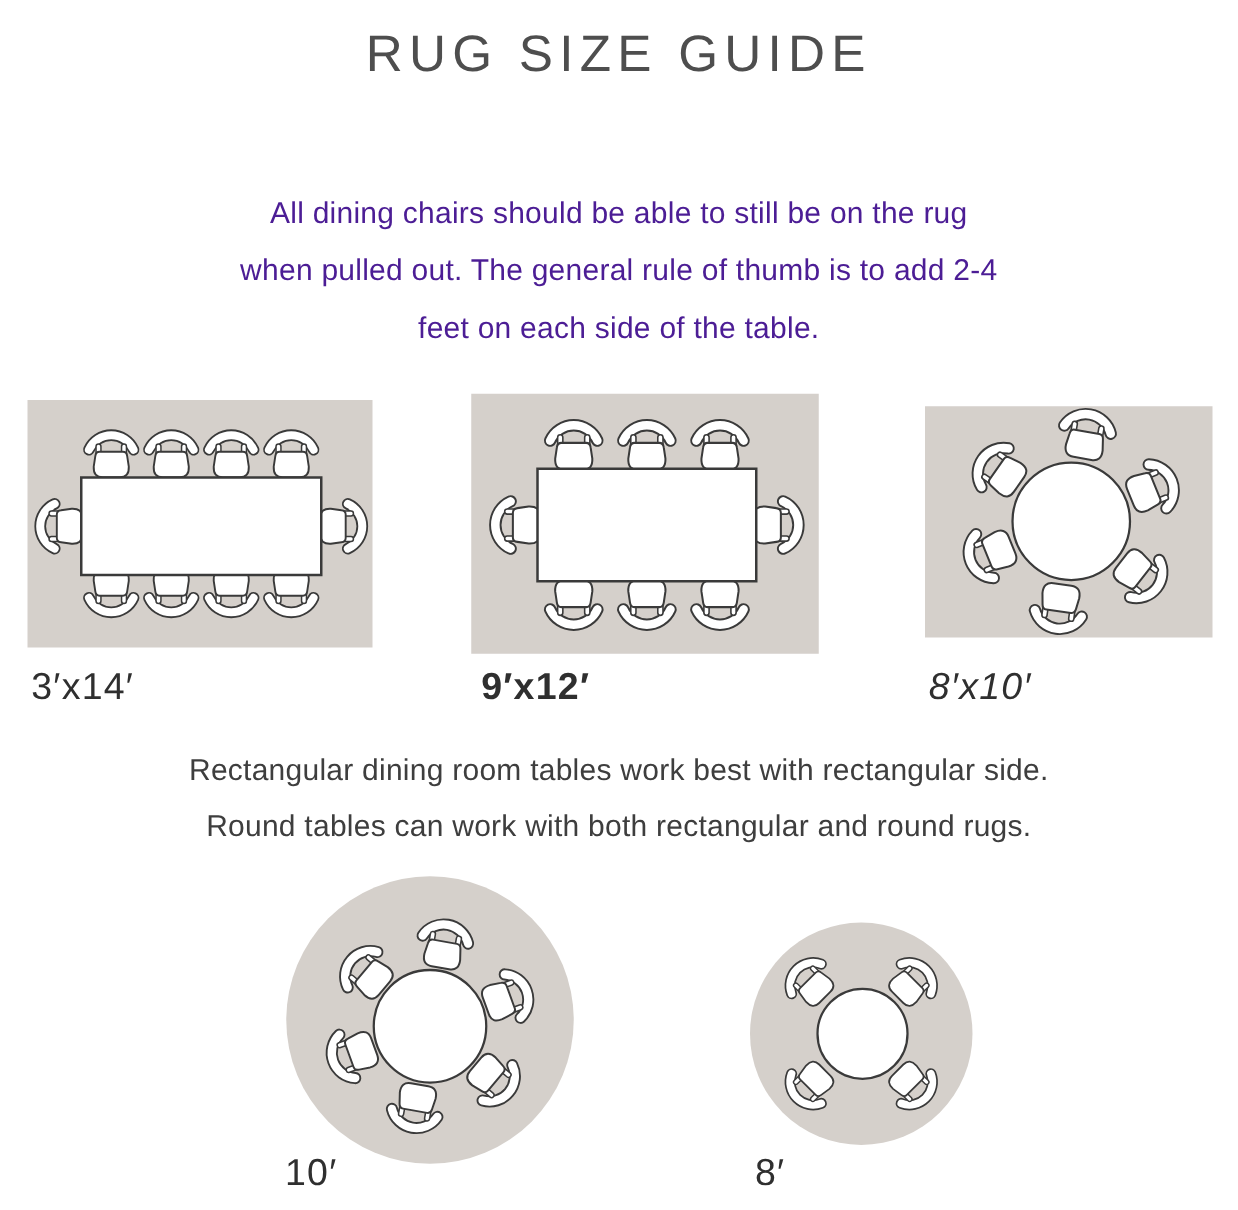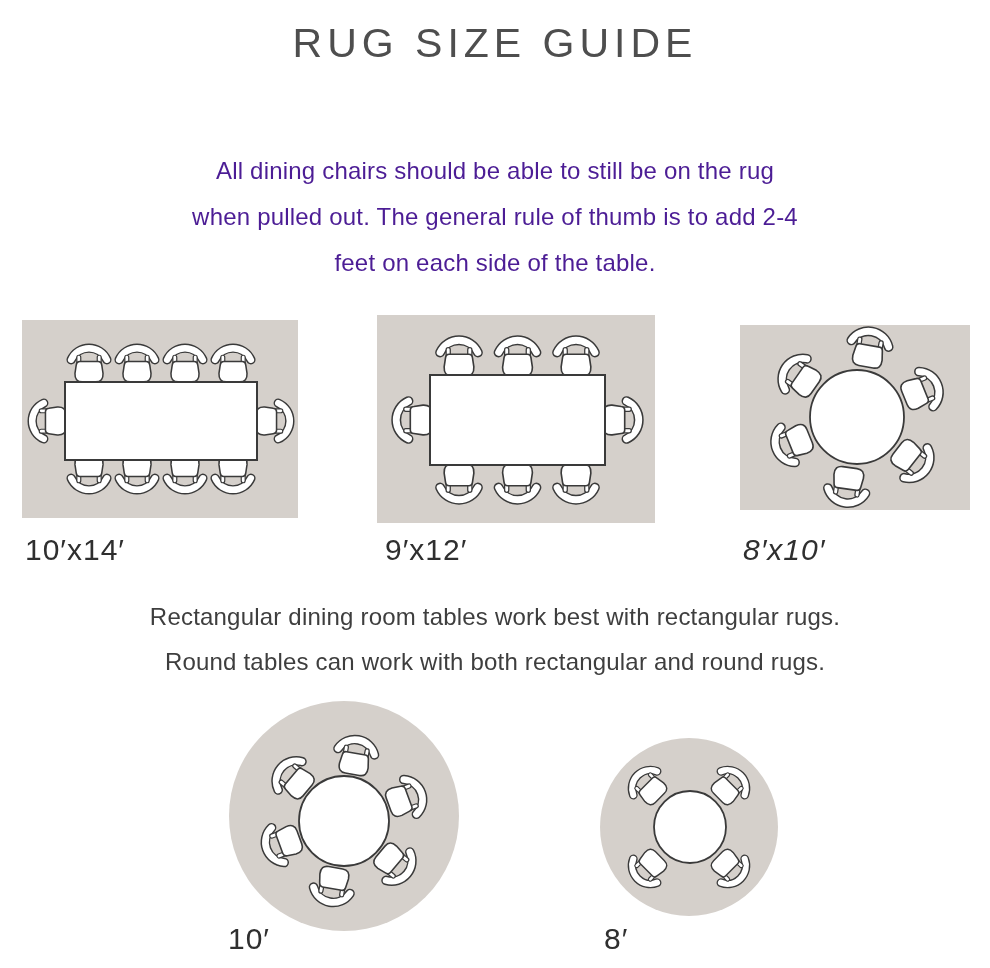--- a/index.html
+++ b/index.html
@@ -110,24 +110,24 @@
       <svg width="178" height="178" viewBox="0 0 178 178">
         <circle cx="89" cy="89" r="89" fill="#d5d0cb"></circle>
         <use transform="translate(130 48) rotate(45) scale(0.8)" href="#chair" xlink:href="#chair"></use>
         <use transform="translate(130 130) rotate(135) scale(0.8)" href="#chair" xlink:href="#chair"></use>
         <use transform="translate(48 130) rotate(225) scale(0.8)" href="#chair" xlink:href="#chair"></use>
         <use transform="translate(48 48) rotate(315) scale(0.8)" href="#chair" xlink:href="#chair"></use>
         <circle cx="90" cy="89" r="36" fill="#ffffff" stroke="#3a3a3a" stroke-width="1.8"></circle>
       </svg>
     </div>
 
-  <div class="size-label" style="left: 25px; top: 533px;">10′x14′</div>
-  <div class="size-label" style="left: 385px; top: 533px;">9′x12′</div>
+  <div class="size-label" style="left: 25px; top: 533px;">3′x14′</div>
+  <div class="size-label" style="left: 385px; top: 533px; font-weight: bold;">9′x12′</div>
   <div class="size-label" style="left: 743px; top: 533px; font-style: italic;">8′x10′</div>
   <div class="size-label" style="left: 228px; top: 922px;">10′</div>
   <div class="size-label" style="left: 604px; top: 922px;">8′</div>
 
   <div class="note">
-    <div>Rectangular dining room tables work best with rectangular rugs.</div>
+    <div>Rectangular dining room tables work best with rectangular side.</div>
     <div>Round tables can work with both rectangular and round rugs.</div>
   </div>
 
 </div>
 
 </body></html>

